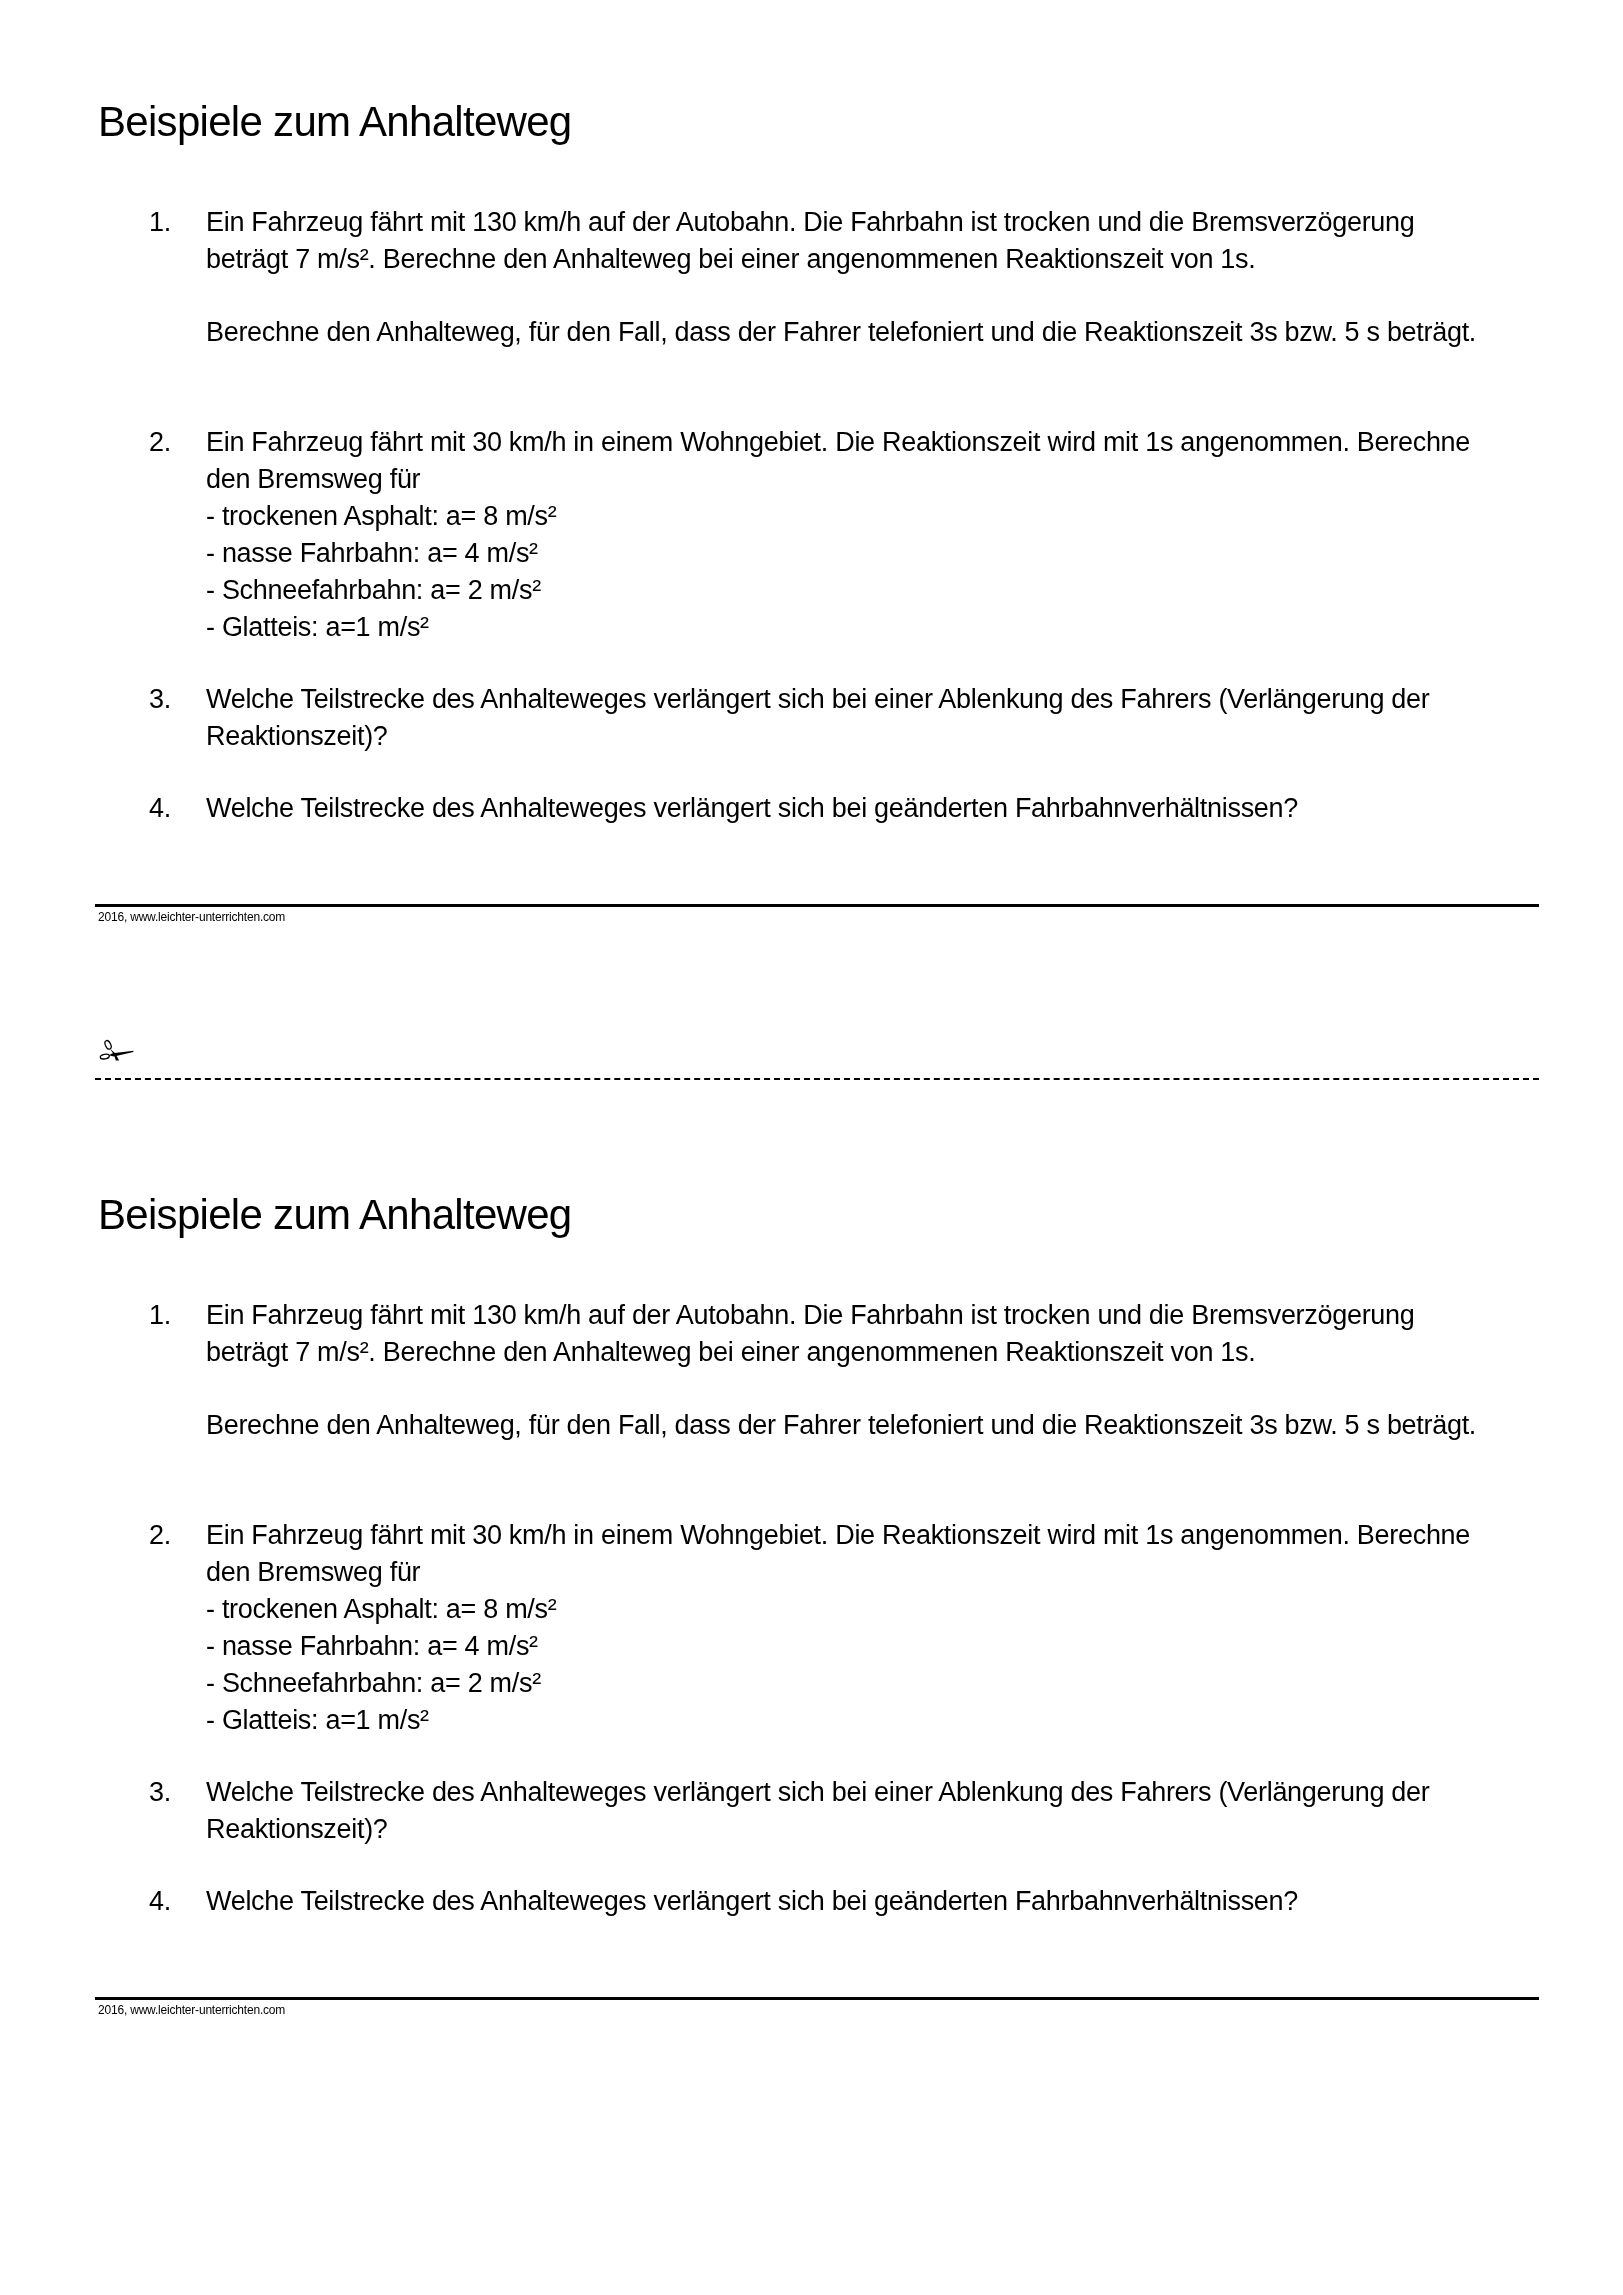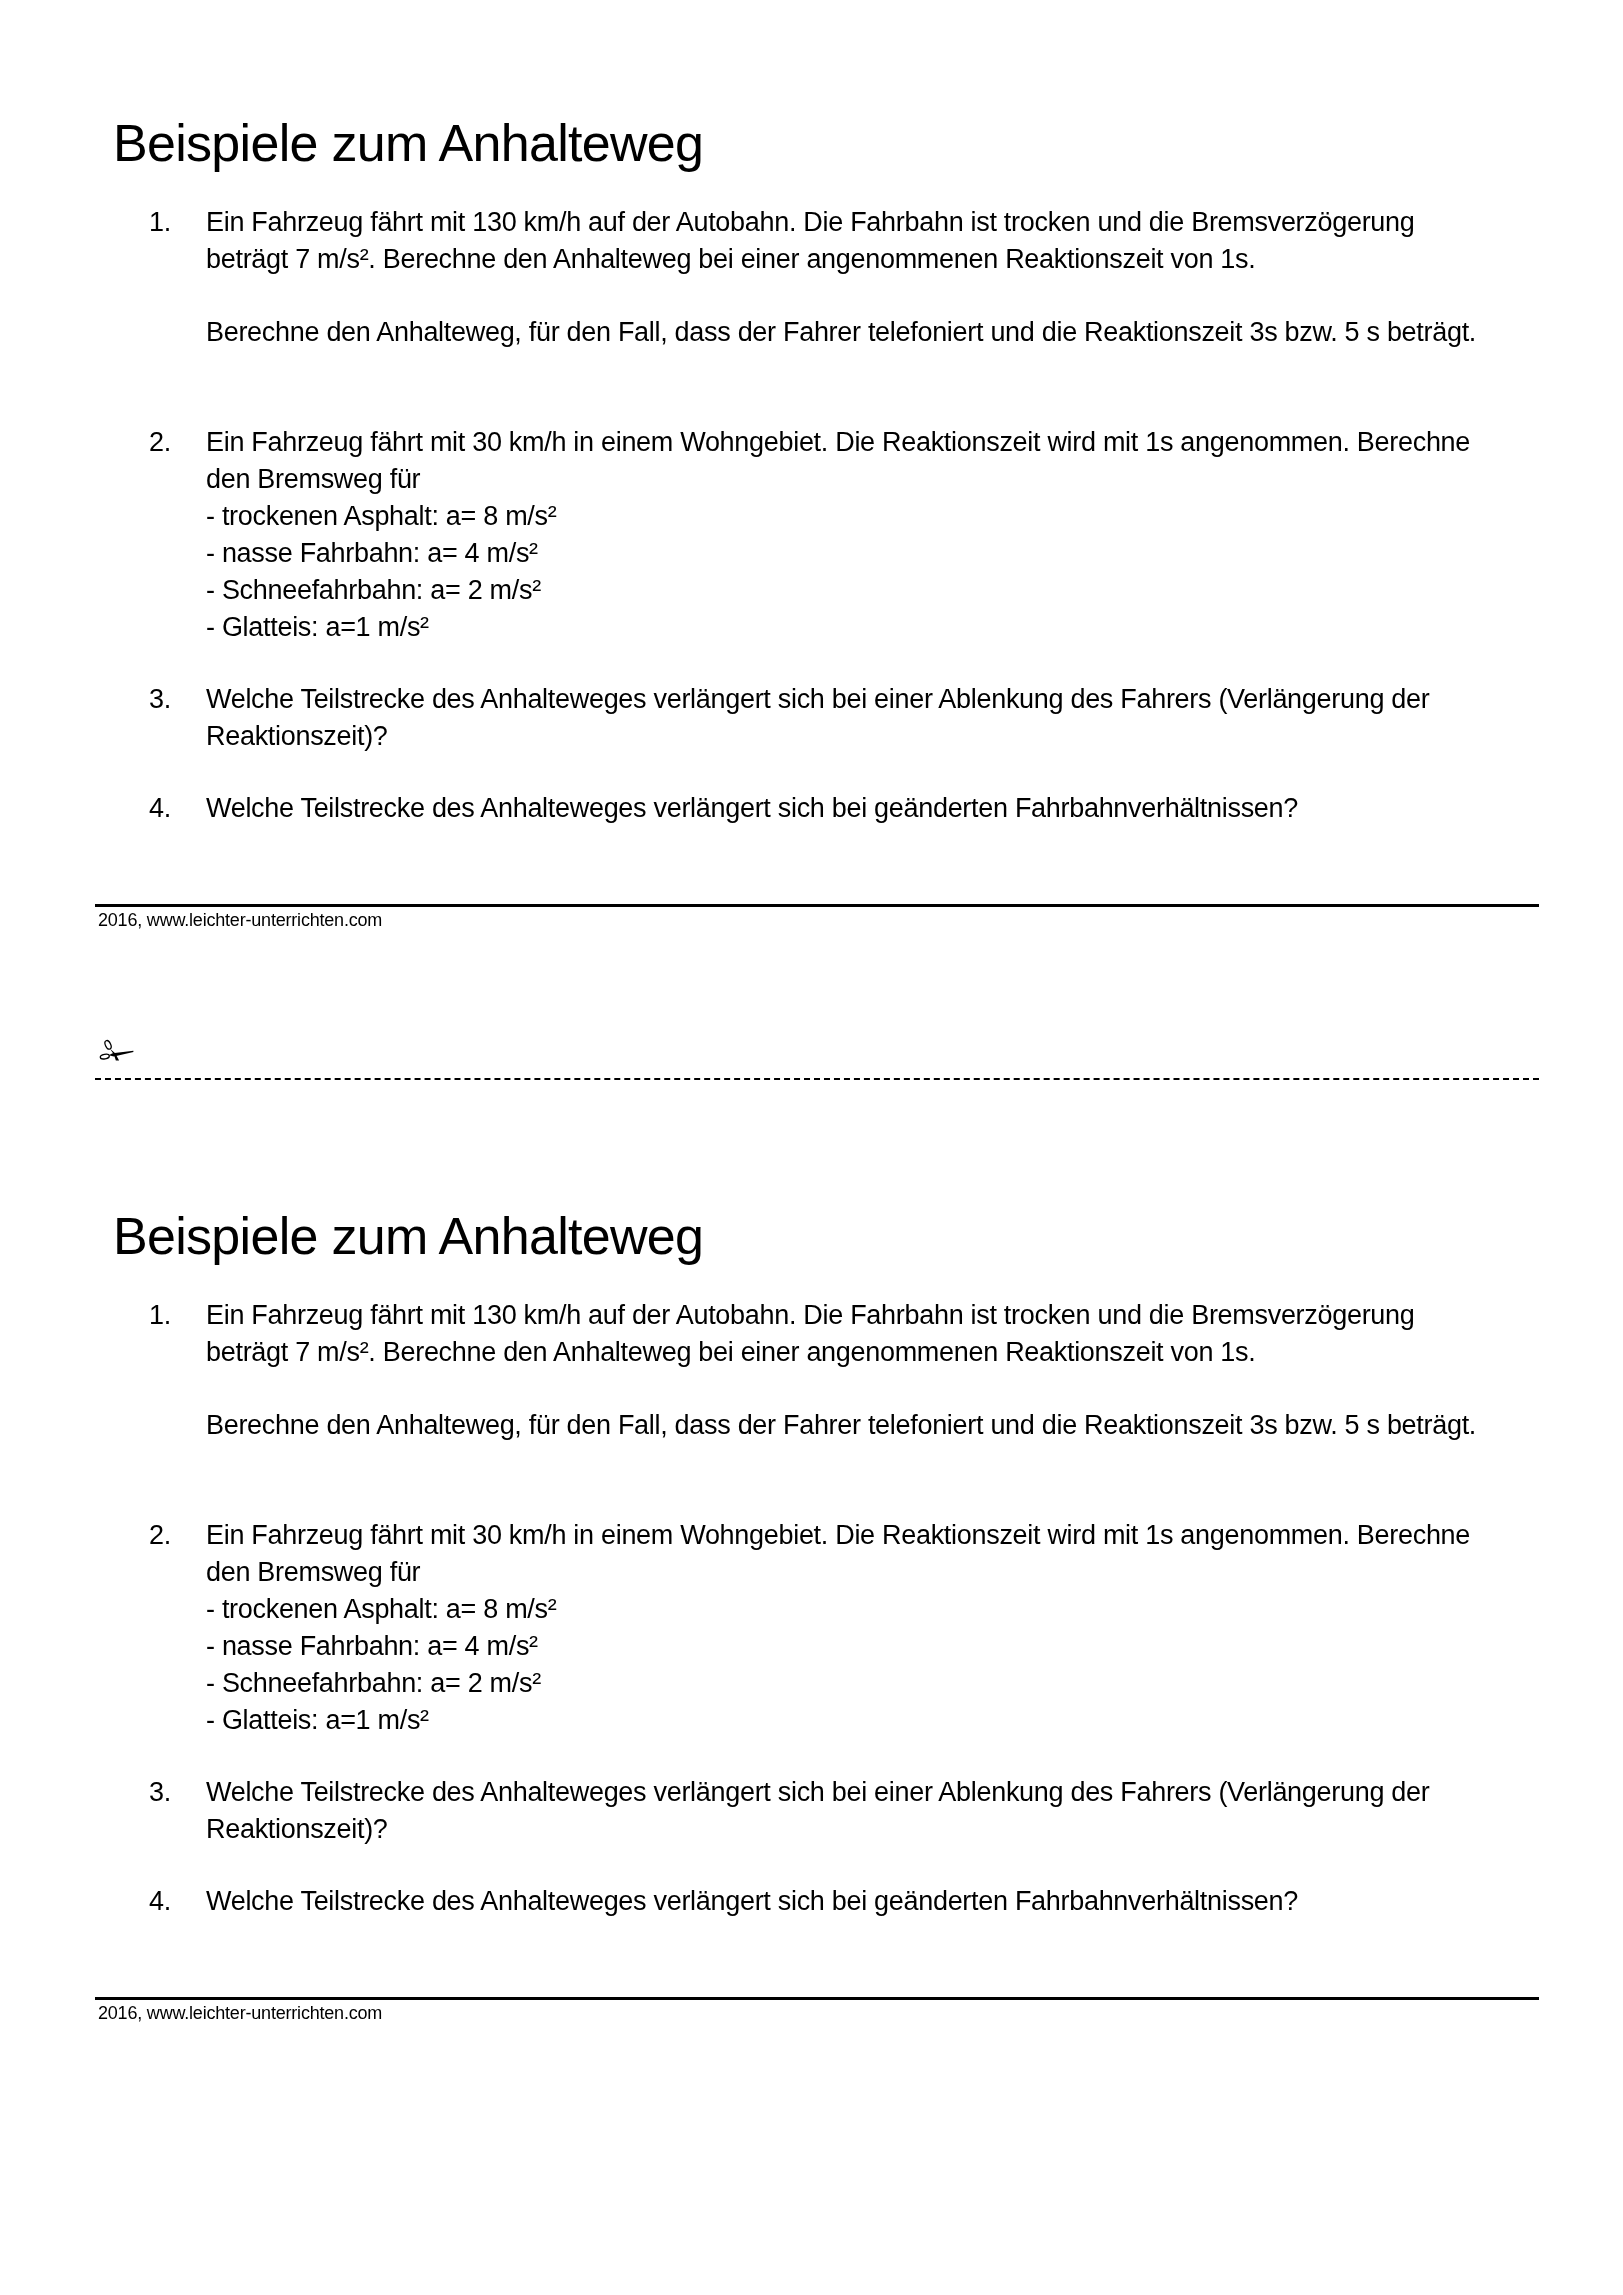--- a/index.html
+++ b/index.html
@@ -5,42 +5,42 @@
     html, body { margin: 0; padding: 0; background: #ffffff; }
     body {
       width: 1623px; height: 2295px; position: relative; overflow: hidden;
       font-family: "Liberation Sans", sans-serif; color: #000000;
     }
     .sheet { position: absolute; left: 0; width: 1623px; height: 1093px; }
     .sheet.top { top: 0; }
     .sheet.bottom { top: 1093px; }
     .title {
       position: absolute; left: 98px; top: 98px;
-      font-size: 52px; font-weight: normal; margin: 15px; letter-spacing: -0.7px;
+      font-size: 42px; font-weight: normal; margin: 0; letter-spacing: -0.7px;
       font-family: "Liberation Sans", sans-serif;
     }
     .body-text {
       font-size: 27px; line-height: 37px; letter-spacing: -0.3px;
       font-family: "Liberation Sans", sans-serif;
     }
     .item { position: absolute; left: 0; width: 1623px; }
     .num { position: absolute; left: 149px; top: 0; }
     .txt { position: absolute; left: 206px; top: 0; width: 1348px; }
     .line { display: block; white-space: nowrap; }
     .item-1 { top: 204px; }
     .item-1-extra { top: 314px; }
     .item-2 { top: 424px; }
     .item-3 { top: 681px; }
     .item-4 { top: 790px; }
     .footer-rule {
       position: absolute; left: 95px; top: 904px; width: 1444px; height: 2.6px;
       background: #000000;
     }
     .footer-text {
-      position: absolute; left: 98px; top: 910px; font-size: 18px; letter-spacing: -0.2px;
+      position: absolute; left: 98px; top: 910px; font-size: 12px; letter-spacing: -0.2px;
       font-family: "Liberation Sans", sans-serif;
     }
     .scissors {
       position: absolute; left: 98px; top: 1039px; width: 37px; height: 26px;
     }
     .cut-line {
       position: absolute; left: 95px; top: 1078px; width: 1444px; height: 0;
       border-top: 2px dashed #000000;
     }
   </style>

